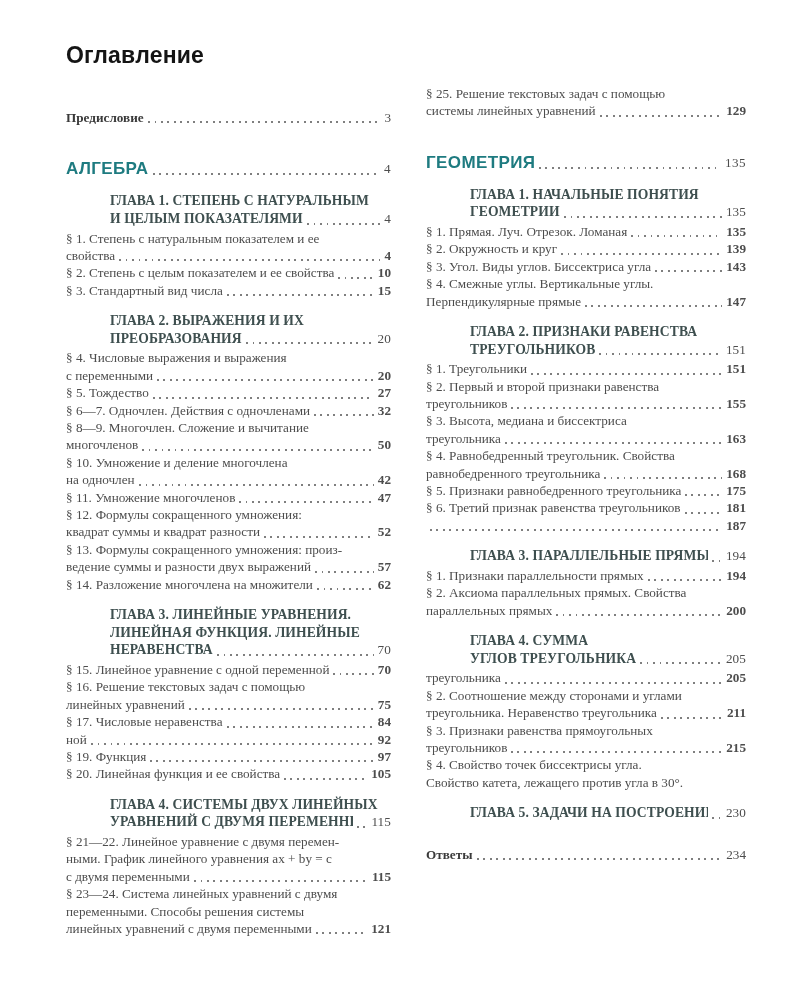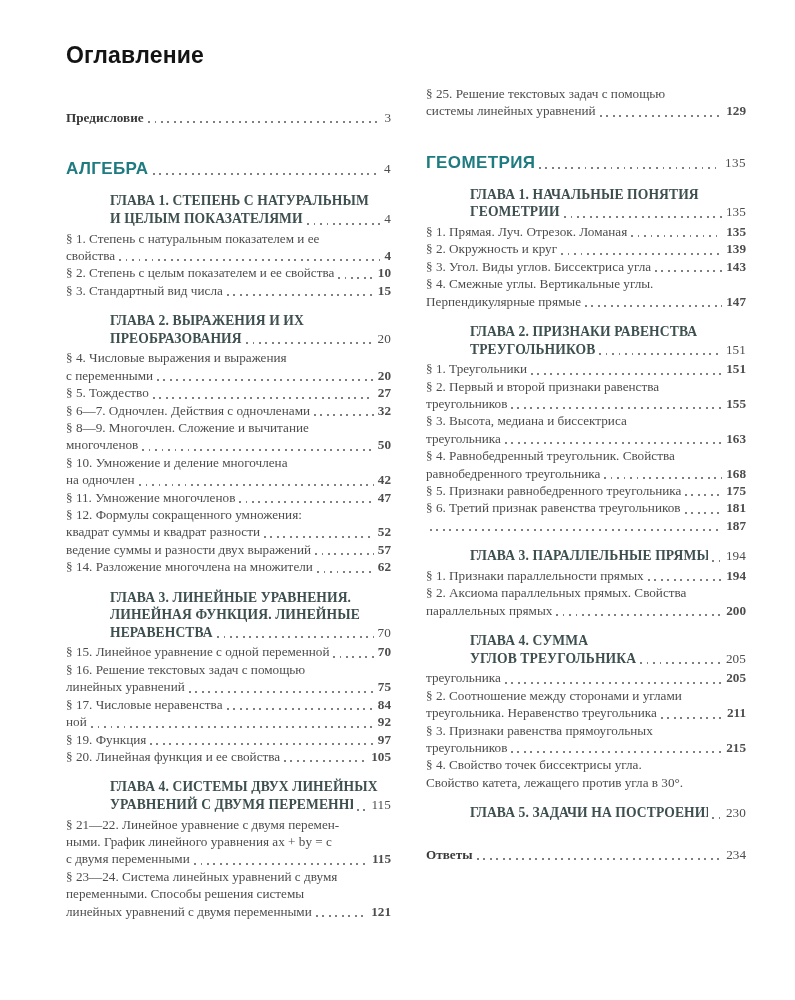--- a/index.html
+++ b/index.html
@@ -164,20 +164,21 @@
         </div>
         <div class="item normal">
           <div class="line">§ 12. Формулы сокращенного умножения:</div>
           <div class="line last">
             <span class="txt">квадрат суммы и квадрат разности</span>
             <span class="leader"></span>
             <span class="pnum">52</span>
           </div>
         </div>
         <div class="item normal">
+          <div class="line">§ 13. Формулы сокращенного умножения: произ-</div>
           <div class="line last">
             <span class="txt">ведение суммы и разности двух выражений</span>
             <span class="leader"></span>
             <span class="pnum">57</span>
           </div>
         </div>
         <div class="item normal">
           <div class="line last">
             <span class="txt">§ 14. Разложение многочлена на множители</span>
             <span class="leader"></span>

